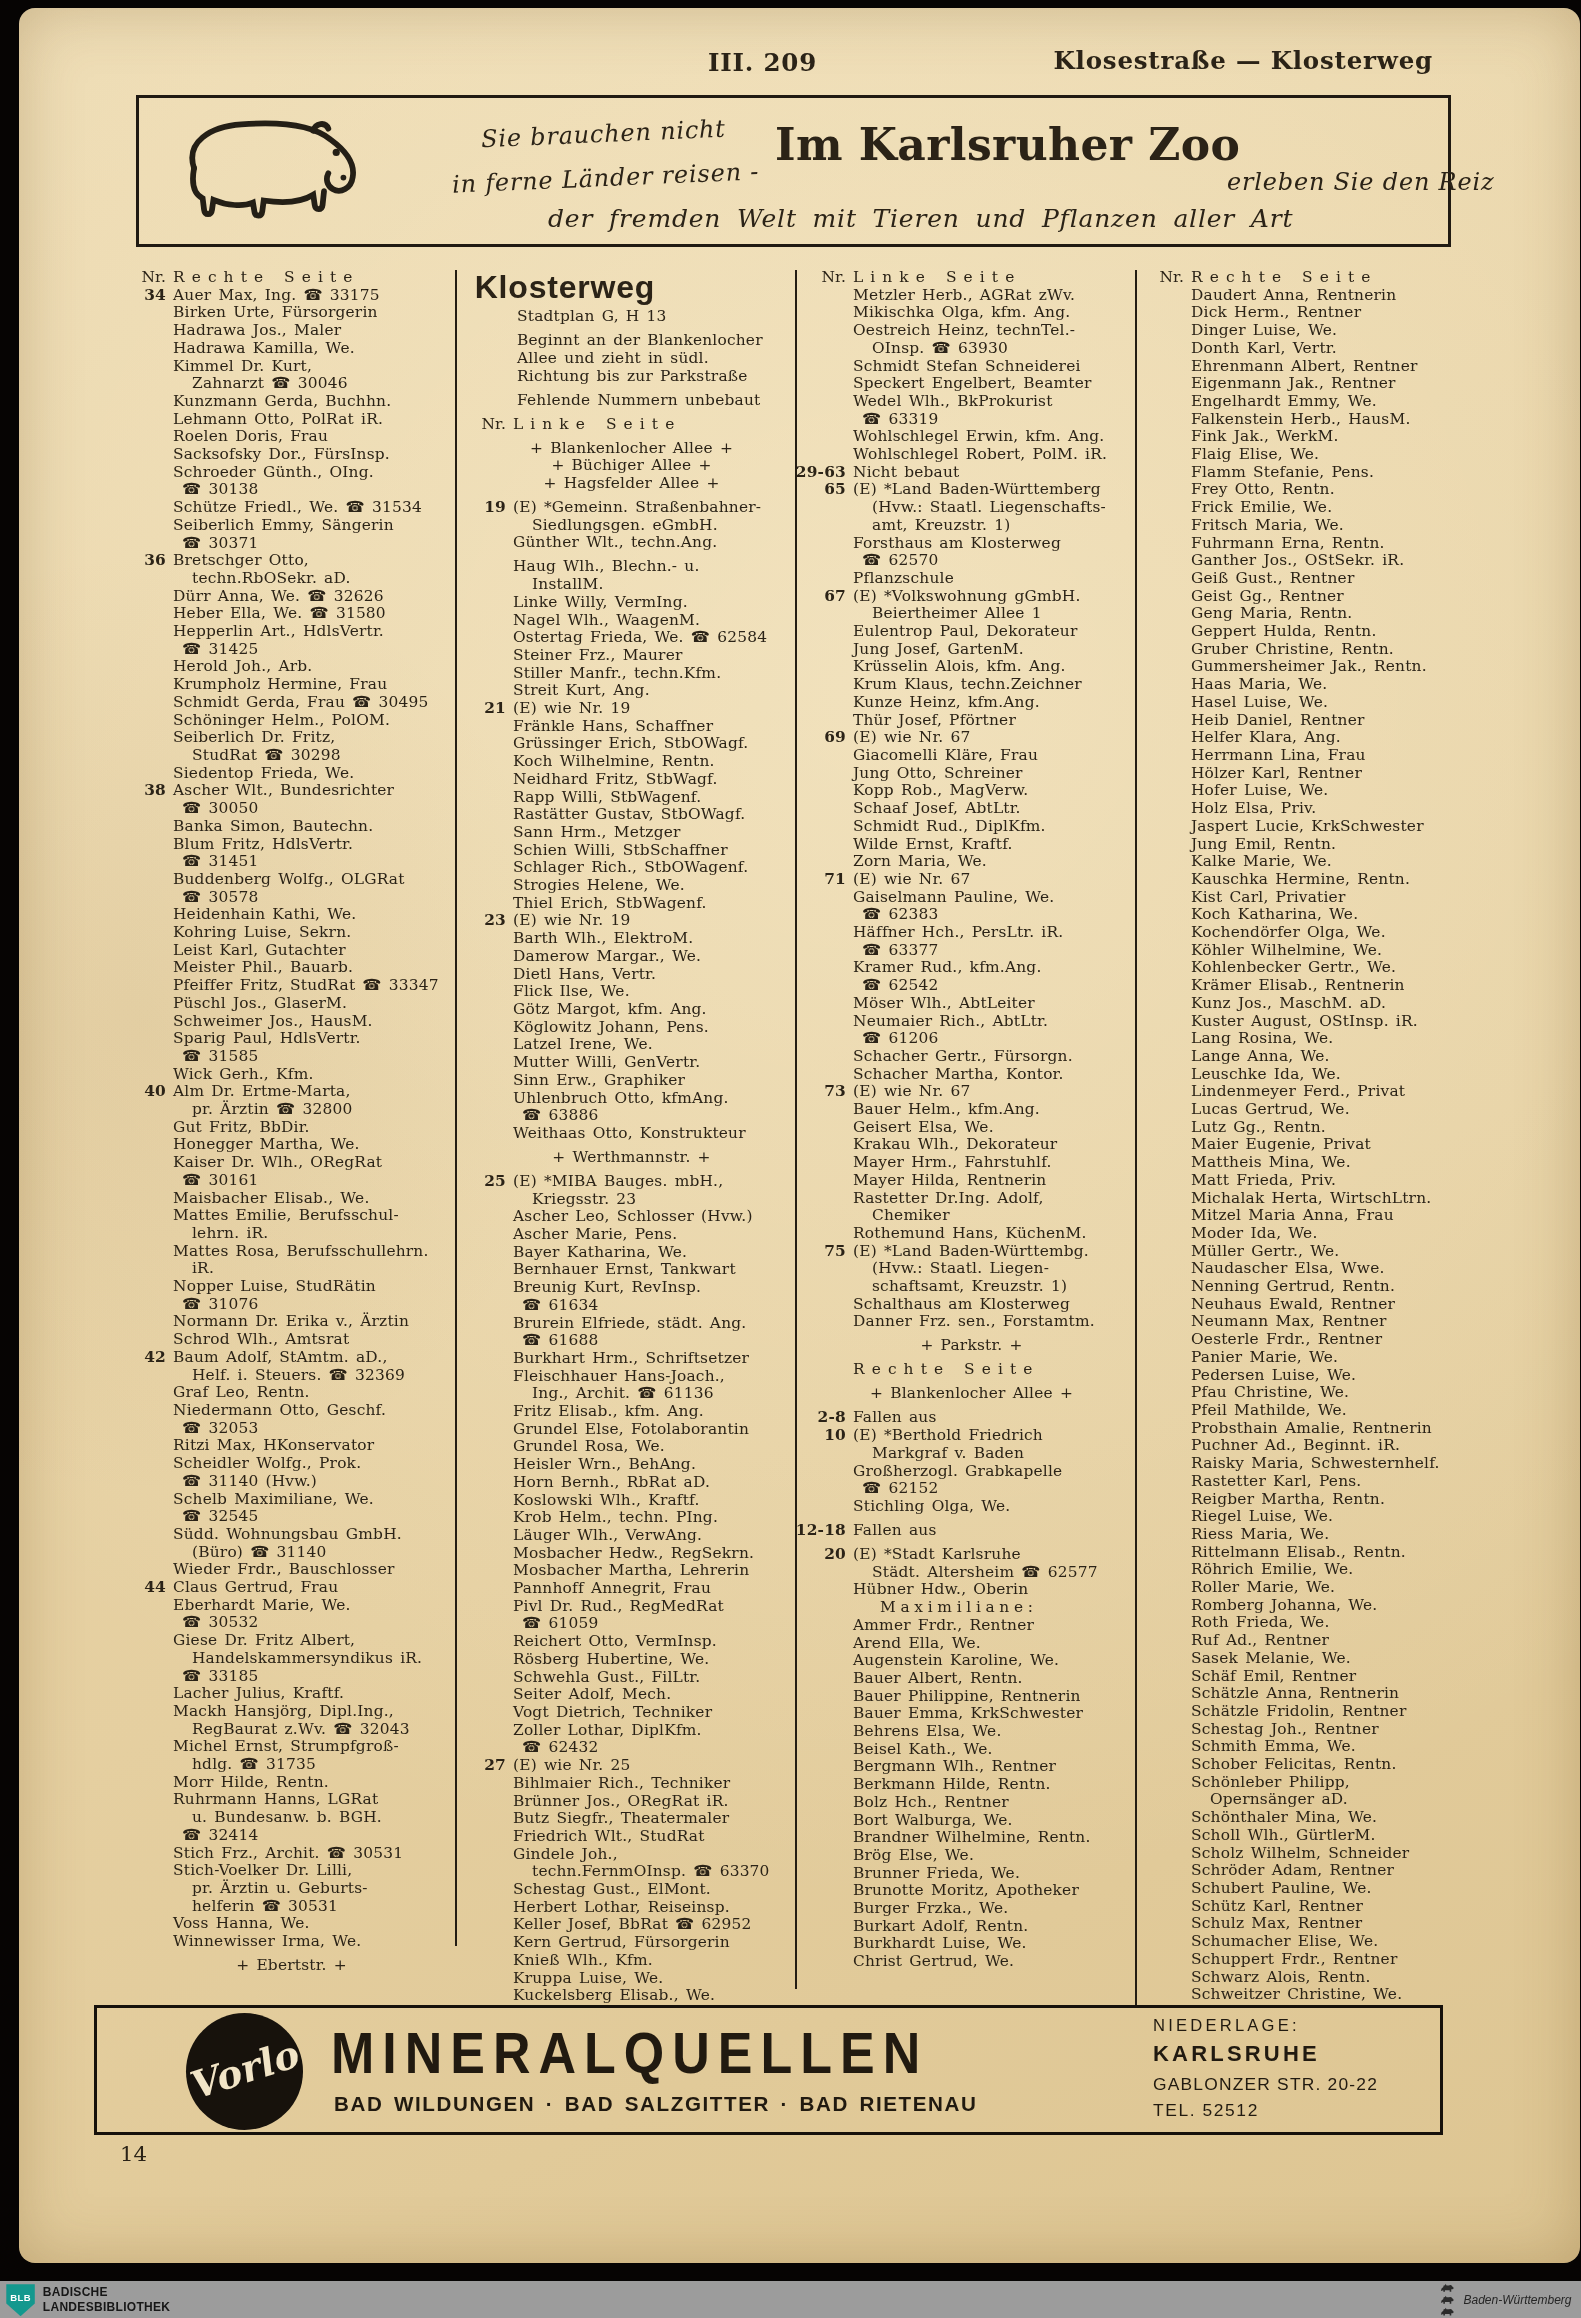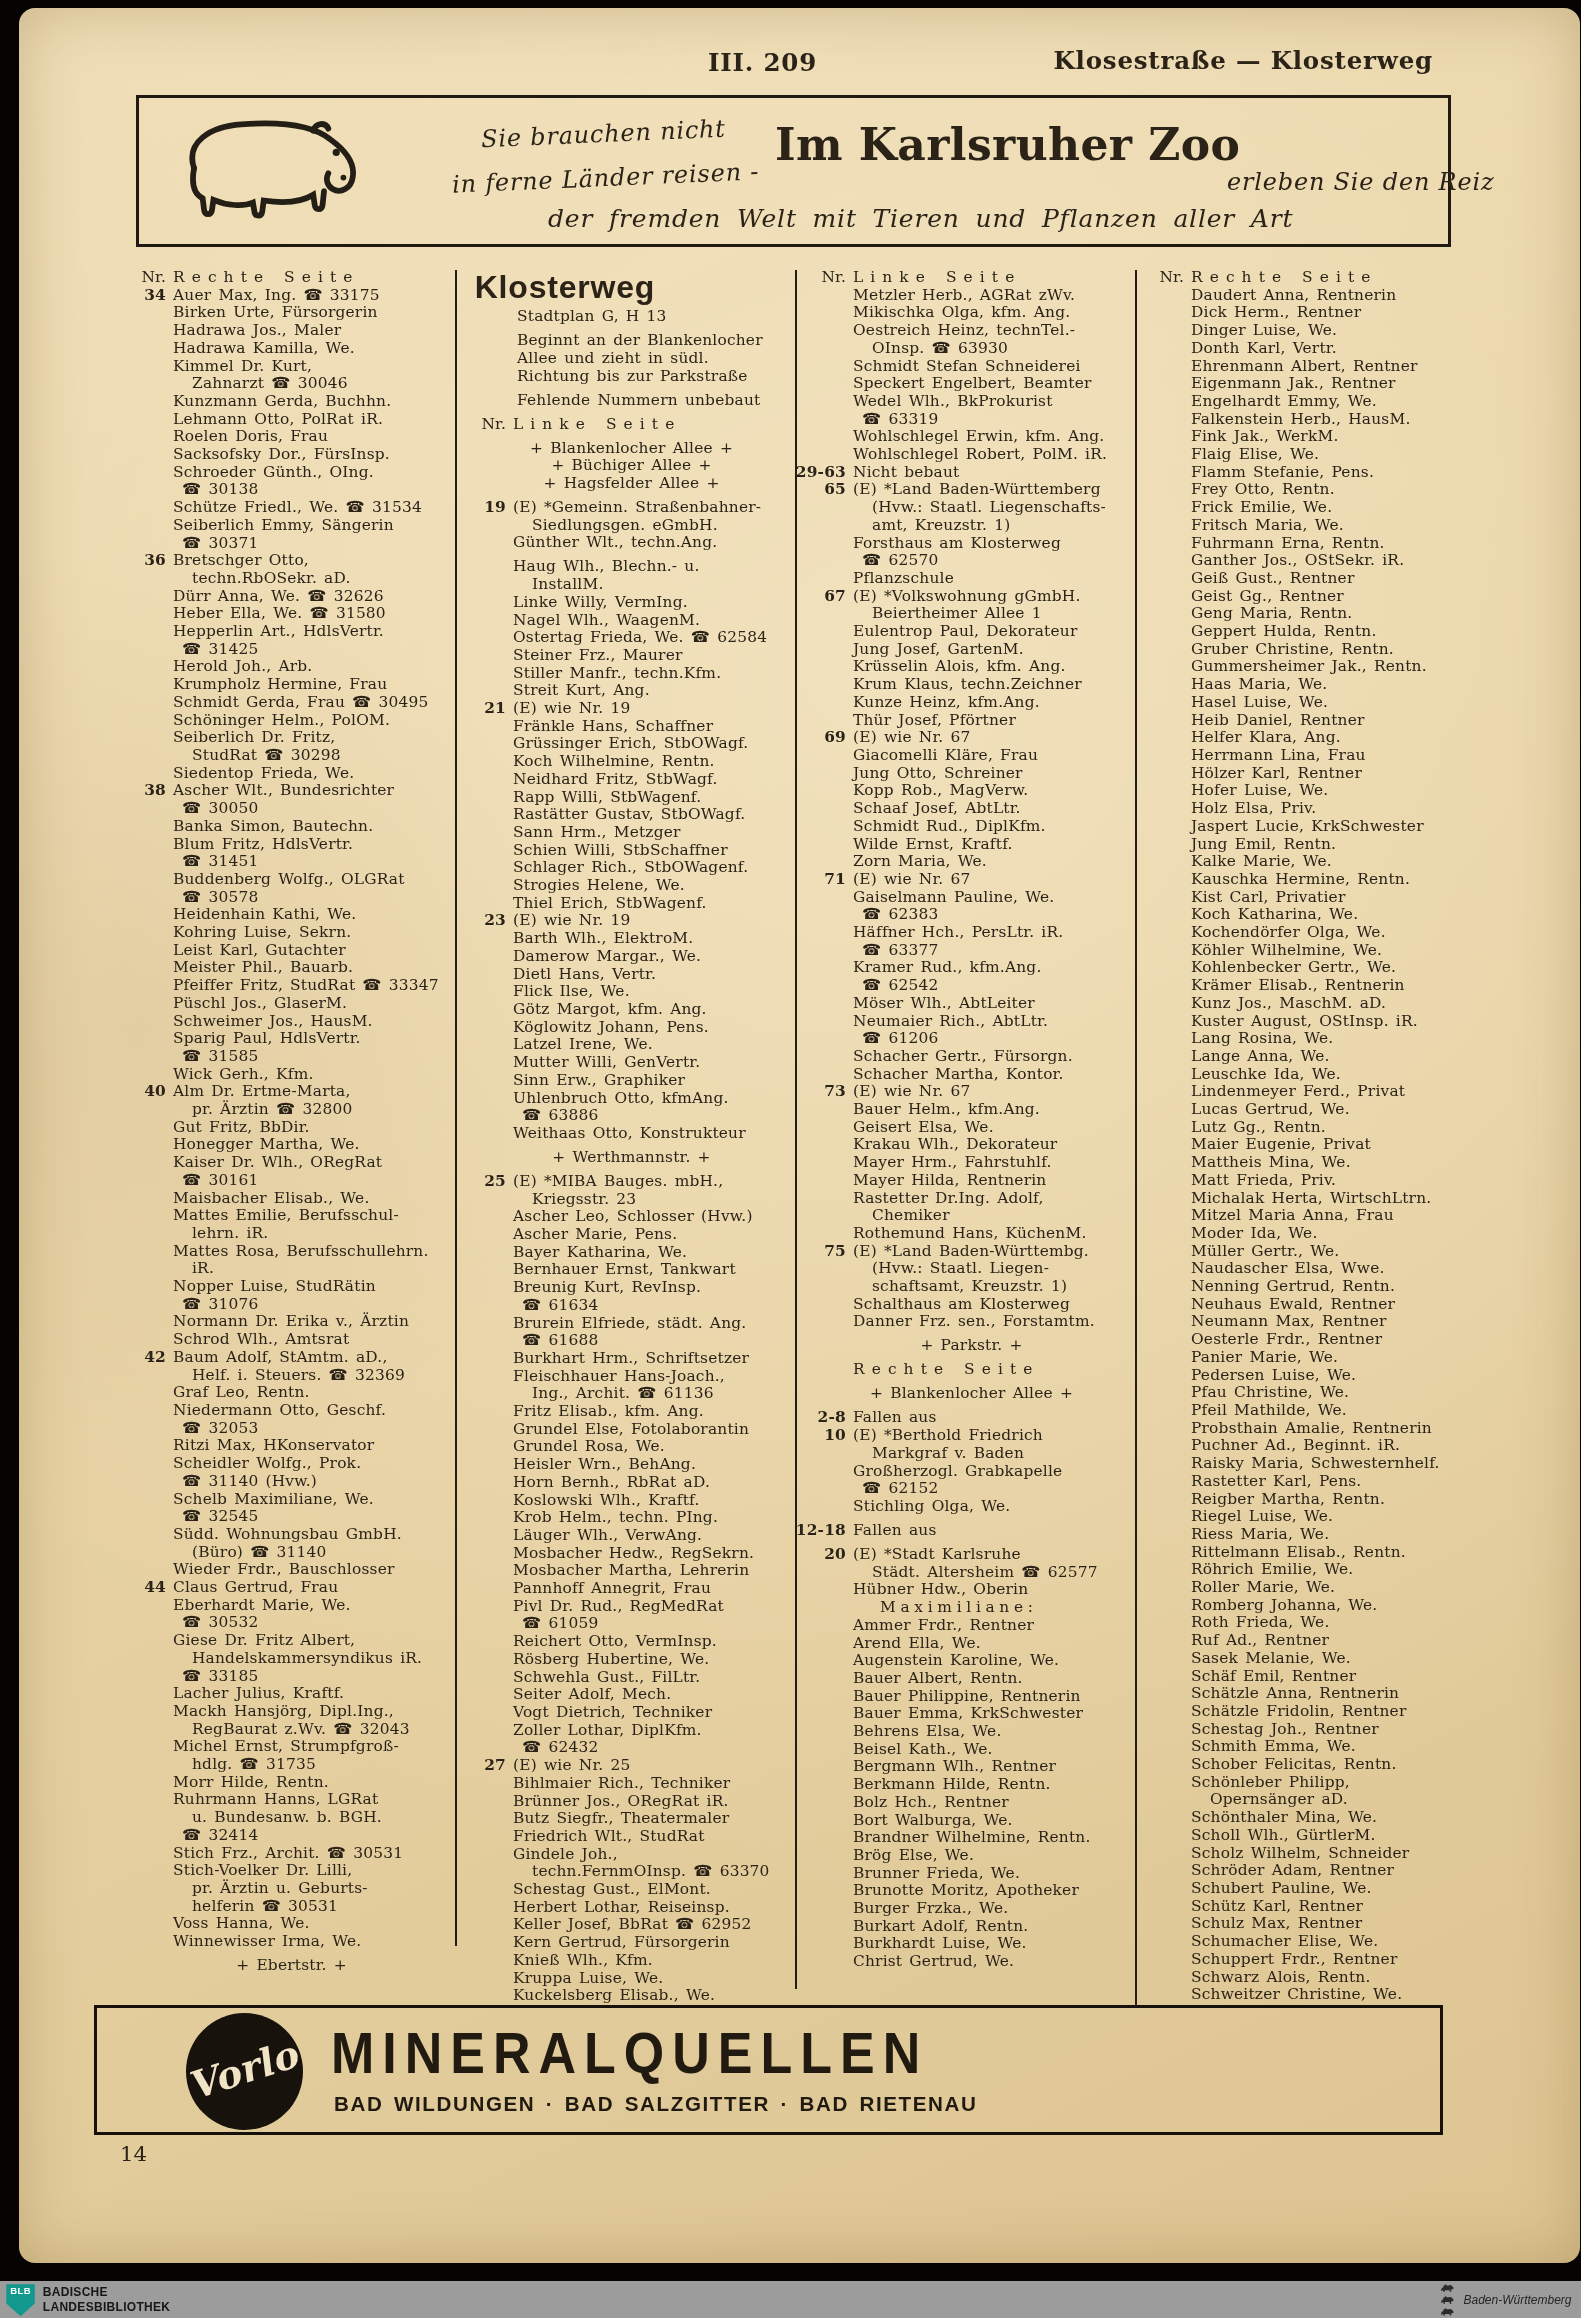--- a/index.html
+++ b/index.html
@@ -54,21 +54,21 @@
   .min-right .nl{font-size:16.6px;letter-spacing:3.2px;}
   .min-right .city{font-weight:700;font-size:22px;letter-spacing:3.2px;margin-top:4.7px;}
   .min-right .street{font-size:17.4px;letter-spacing:1.2px;margin-top:7.1px;}
   .min-right .tel{font-size:17.4px;letter-spacing:1.6px;margin-top:5.5px;}
   .pagenum{position:absolute;left:101px;top:2133px;font-size:21.3px;}
 
   
   .footer{position:absolute;left:0;top:2281px;width:1581px;height:38px;background:#9c9c9c;font-family:"Liberation Sans",sans-serif;}
   .blb{position:absolute;left:6.3px;top:3.2px;display:flex;align-items:center;}
   .shield{width:28.5px;height:32px;background:#13988e;clip-path:polygon(0 0,100% 0,100% 60%,50% 100%,0 60%);position:relative;}
-  .shield span{position:absolute;left:0;top:1px;width:100%;text-align:center;color:#fff;font-weight:700;font-size:9.5px;letter-spacing:0.4px;}
+  .shield span{position:absolute;left:0;top:8px;width:100%;text-align:center;color:#fff;font-weight:700;font-size:9.5px;letter-spacing:0.4px;}
   .libname{margin-left:8px;font-weight:700;font-size:12px;line-height:15px;color:#171717;letter-spacing:0.3px;}
   .bw{position:absolute;right:9.5px;top:1.6px;display:flex;align-items:center;gap:6.3px;height:35px;}
   .bw span{font-size:12px;color:#262626;font-style:italic;}
 </style>
 </head>
 <body>
 
 <div class="scan">
   <div class="paper">
 
@@ -484,20 +484,26 @@
         <div class="ln e"><span class="txt">Schwarz Alois, Rentn.</span></div>
         <div class="ln e"><span class="txt">Schweitzer Christine, We.</span></div>
       </div>
 
     <div class="min-ad">
       <div class="vorlo">
         <span>Vorlo</span>
       </div>
       <div class="min-title">MINERALQUELLEN</div>
       <div class="min-loc">BAD WILDUNGEN · BAD SALZGITTER · BAD RIETENAU</div>
+      <div class="min-right">
+        <div class="nl">NIEDERLAGE:</div>
+        <div class="city">KARLSRUHE</div>
+        <div class="street">GABLONZER STR. 20-22</div>
+        <div class="tel">TEL. 52512</div>
+      </div>
     </div>
 
     <div class="pagenum">14</div>
   </div>
 
   <div class="footer">
     <div class="blb">
       <div class="shield">
         <span>BLB</span>
       </div>

